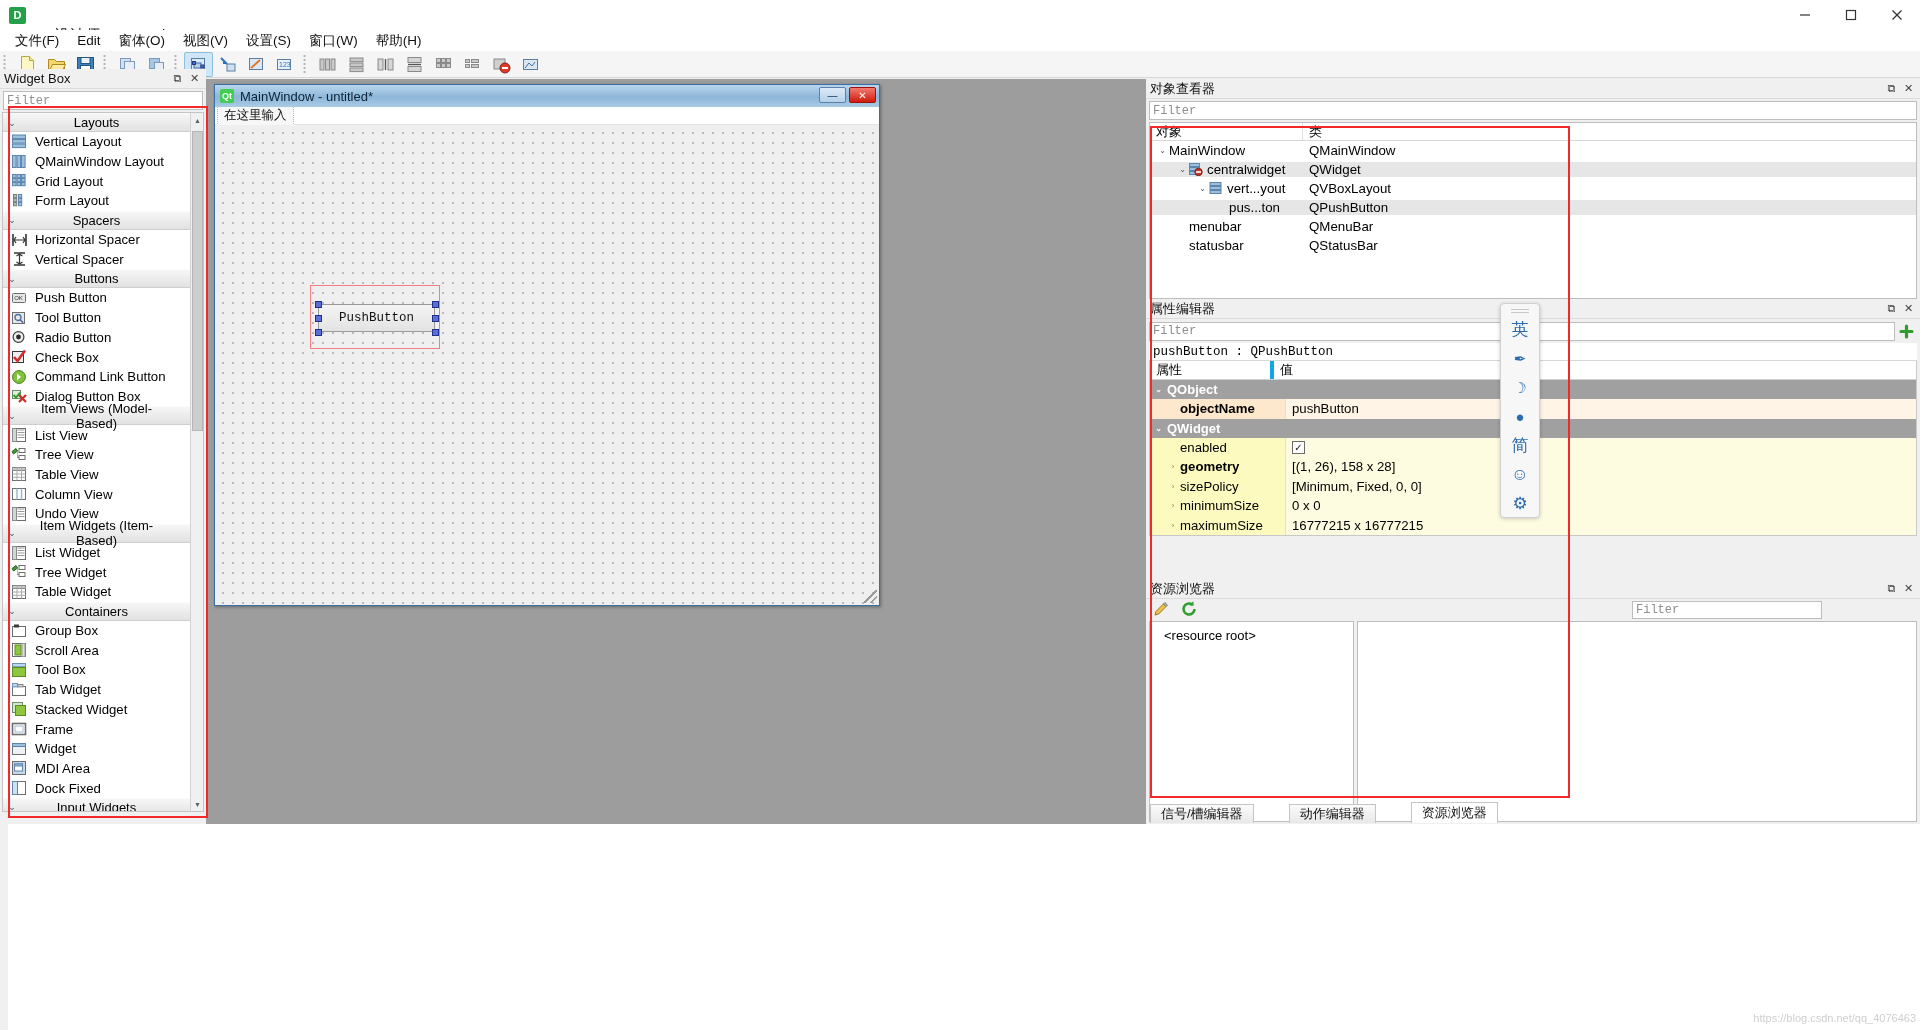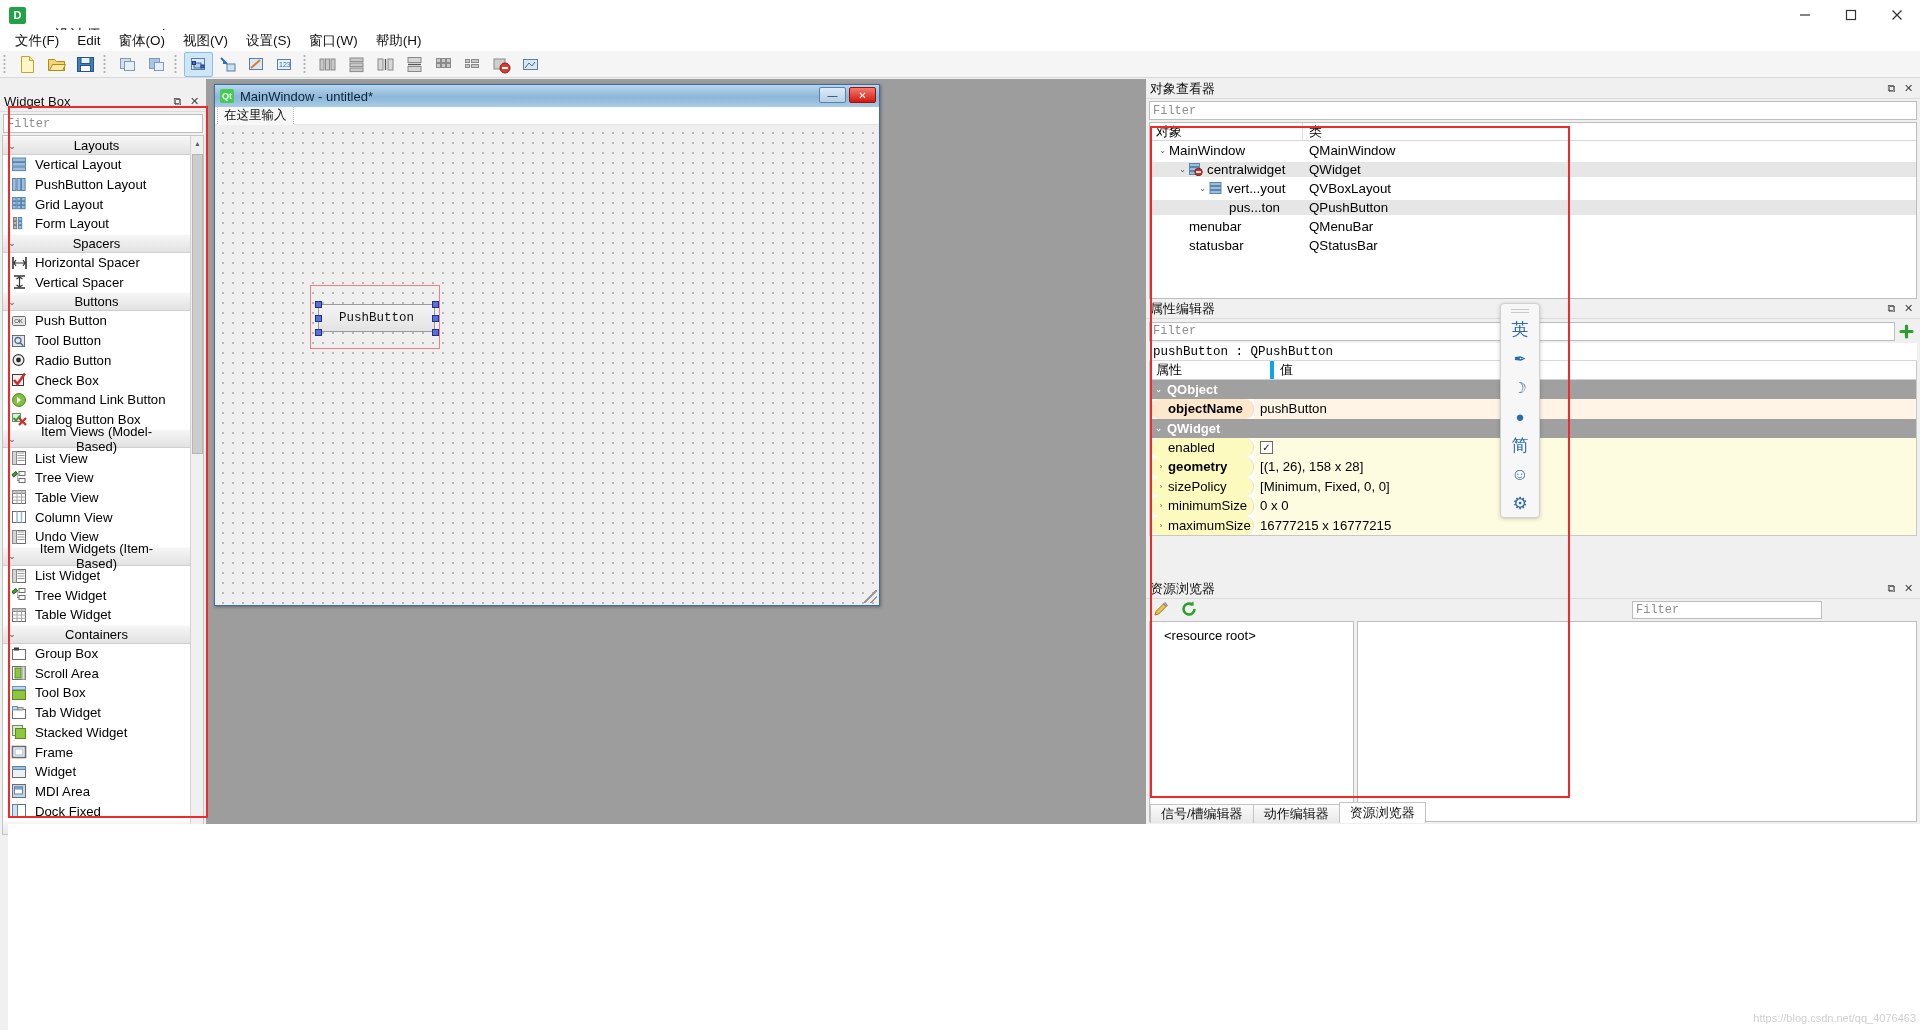--- a/index.html
+++ b/index.html
@@ -69,21 +69,21 @@
   .dock-btn{ width:15px;height:15px;display:flex;align-items:center;justify-content:center;
              font-size:11px;color:#444;margin-left:2px; }
   .filterbox{
     height:19px; background:#fff; border:1px solid #bdbdbd; margin:2px 3px;
     font-family:"Liberation Mono", monospace; font-size:12px; color:#8e8e8e;
     display:flex; align-items:center; padding-left:3px;
   }
 
   
   .widgetbox{
-    position:absolute; left:0; top:92px; width:206px; height:745px;
+    position:absolute; left:0; top:69px; width:206px; height:745px;
     background:#f0f0f0; display:flex; flex-direction:column;
   }
   .wb-list{
     flex:1; background:#fff; margin:0 2px 2px 2px; border:1px solid #c4c4c4;
     overflow:hidden; position:relative;
   }
   .wb-cat{
     height:19px; display:flex; align-items:center;
     background:linear-gradient(to bottom,#f6f6f6,#e2e2e2);
     border-bottom:1px solid #cfcfcf; border-top:1px solid #fbfbfb;
@@ -211,23 +211,22 @@
   .prop-head{ display:flex; height:19px; background:#fff; border-bottom:1px solid #d0d0d0; }
   .prop-head .ph{ font-size:13px; padding-left:6px; display:flex; align-items:center; }
   .prop-head .ph.c1{ width:124px; border-right:4px solid #0ea5e9; }
   .prop-grp{
     display:flex; align-items:center; height:19px; background:#a0a0a0; color:#fff;
     font-size:13px; font-weight:bold;
   }
   .prop-grp .chev{ width:17px; text-align:center; font-size:8px; color:#fff; }
   .prop-row{ display:flex; height:19.5px; align-items:stretch; font-size:13.2px; }
   .prop-row .pname{
-    width:104px; display:flex; align-items:center; padding-left:4px;
+    width:136px; display:flex; align-items:center; padding-left:16px;
     border-right:1px solid #e0e0e0;
-    border-radius:9px;
   }
   .prop-row .pval{ flex:1; display:flex; align-items:center; padding-left:6px; }
   .prop-row.c-orange .pname{ background:#fde7cd; } .prop-row.c-orange .pval{ background:#fff4e6; }
   .prop-row.c-yellow .pname{ background:#fdfac0; } .prop-row.c-yellow .pval{ background:#fefce0; }
   .prop-row .pchev{ width:14px; text-align:center; font-size:8px; color:#8a8a4a; }
   .prop-row .indent{ width:14px; }
   .prop-row .bold{ font-weight:bold; }
   .prop-row .grey{ color:#000000; }
   .chk{
     width:13px;height:13px;border:1px solid #6b6b6b;background:#fff;
@@ -241,21 +240,21 @@
     font-family:"Liberation Mono", monospace; font-size:12px; color:#8e8e8e;
     display:flex;align-items:center;padding-left:3px; margin-left:auto; margin-right:98px;
   }
   .res-panes{ flex:1; display:flex; margin:0 3px 2px 3px; gap:3px; }
   .res-pane{ background:#fff; border:1px solid #bdbdbd; }
   .res-pane.left{ width:205px; padding:6px 0 0 14px; font-size:13px; }
   .res-pane.right{ flex:1; }
 
   .bottom-tabs{
     position:absolute; left:1150px; top:801px; width:649px; height:22px;
-    display:flex; align-items:flex-end;
+    display:flex; align-items:flex-end;gap:36px;
   }
   .btab{
     height:19px; padding:0 10px; font-size:13px; color:#111;
     background:linear-gradient(to bottom,#fbfbfb,#e8e8e8);
     border:1px solid #c4c4c4; border-bottom:none; display:flex; align-items:center;
     margin-right:-1px;
   }
   .btab.active{ background:#fff; height:21px; }
 
   
@@ -473,21 +472,21 @@
                 <rect x="1.5" y="10" width="13" height="3.6" fill="#9dbfdc" stroke="#5b86b0"></rect>
               </svg></span>
             <span>Vertical Layout</span>
           </div>
           <div class="wb-item">
             <span class="wb-ico"><svg width="17" height="16" viewBox="0 0 17 16">
                 <rect x="1.5" y="1.5" width="3.6" height="12" fill="#9dbfdc" stroke="#5b86b0"></rect>
                 <rect x="6" y="1.5" width="3.6" height="12" fill="#9dbfdc" stroke="#5b86b0"></rect>
                 <rect x="10.5" y="1.5" width="3.6" height="12" fill="#9dbfdc" stroke="#5b86b0"></rect>
               </svg></span>
-            <span>PushButton Layout</span>
+            <span>QMainWindow Layout</span>
           </div>
           <div class="wb-item">
             <span class="wb-ico"><svg width="17" height="16" viewBox="0 0 17 16">
                 <rect x="1.5" y="1.5" width="3.6" height="3.2" fill="#9dbfdc" stroke="#5b86b0"></rect>
                 <rect x="6" y="1.5" width="3.6" height="3.2" fill="#9dbfdc" stroke="#5b86b0"></rect>
                 <rect x="10.5" y="1.5" width="3.6" height="3.2" fill="#9dbfdc" stroke="#5b86b0"></rect>
                 <rect x="1.5" y="5.5" width="3.6" height="3.2" fill="#9dbfdc" stroke="#5b86b0"></rect>
                 <rect x="6" y="5.5" width="3.6" height="3.2" fill="#9dbfdc" stroke="#5b86b0"></rect>
                 <rect x="10.5" y="5.5" width="3.6" height="3.2" fill="#9dbfdc" stroke="#5b86b0"></rect>
                 <rect x="1.5" y="9.5" width="3.6" height="3.2" fill="#9dbfdc" stroke="#5b86b0"></rect>

